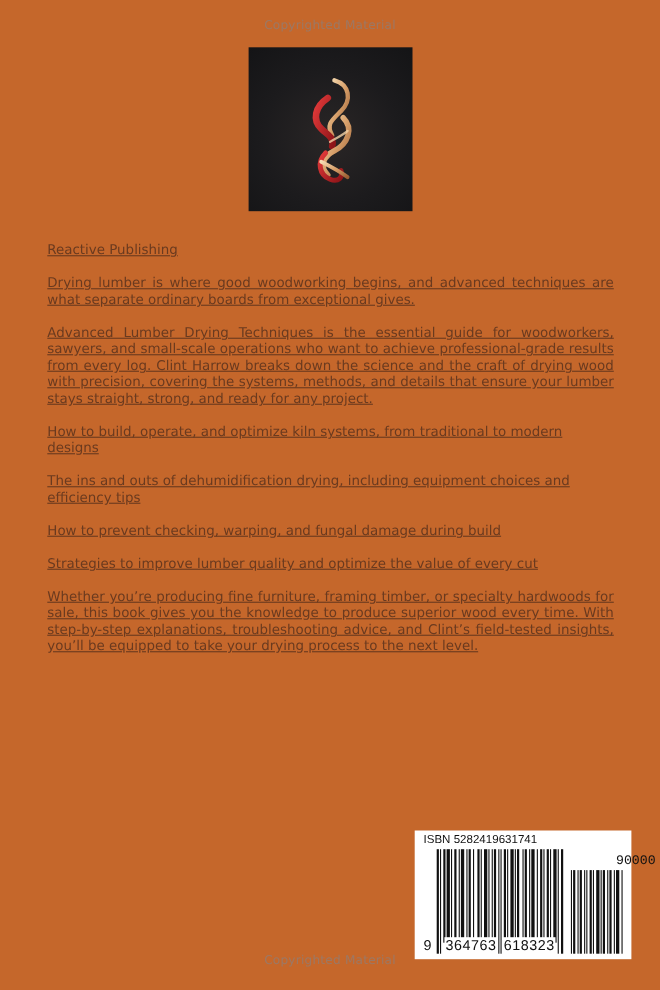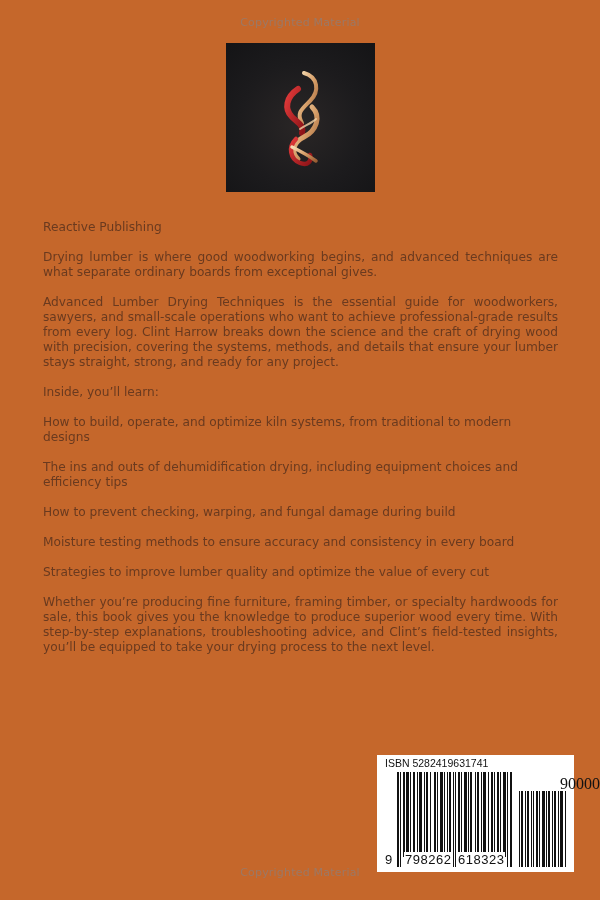--- a/index.html
+++ b/index.html
@@ -42,20 +42,21 @@
     }
 
     .content {
       position: absolute;
       left: 43px;
       top: 220px;
       width: 515px;
       color: #6A3A1F;
       font-size: 12.2px;
       line-height: 15px;
+      text-decoration: underline;
     }
     .content p {
       margin: 0;
     }
     .publisher { margin-bottom: 15px !important; }
     .para { text-align: justify; margin-bottom: 15px !important; }
     .intro-lead { margin-bottom: 15px !important; }
     .list-item { margin-bottom: 15px !important; }
 
     .barcode-box {
@@ -71,22 +72,22 @@
       left: 8px;
       top: 2px;
       font-family: "Liberation Sans", sans-serif;
       font-size: 10.5px;
       color: #111;
     }
     .price-label {
       position: absolute;
       left: 147px;
       top: 20px;
-      font-family: Liberation Serif, serif;
-      font-size: 16px;
+      font-family: Liberation Mono, monospace;
+      font-size: 12px;
       color: #111;
       margin-left: 36px;
     }
     .barcode-digits {
       position: absolute;
       top: 97px;
       font-family: "Liberation Sans", sans-serif;
       font-size: 13px;
       color: #111;
       background: #fff;
@@ -131,26 +132,24 @@
 
     <path d="M66 104 C74 108 82 112 90 118" fill="none" stroke="url(#gold)" stroke-width="3.5" stroke-linecap="round"></path>
     <path d="M74 86 C80 82 86 80 90 76" fill="none" stroke="#F2D3A8" stroke-width="2" stroke-linecap="round" opacity="0.8"></path>
   </svg>
 </div>
 
 <div class="content">
   <p class="publisher">Reactive Publishing</p>
   <p class="para">Drying lumber is where good woodworking begins, and advanced techniques are what separate ordinary boards from exceptional gives.</p>
   <p class="para">Advanced Lumber Drying Techniques is the essential guide for woodworkers, sawyers, and small-scale operations who want to achieve professional-grade results from every log. Clint Harrow breaks down the science and the craft of drying wood with precision, covering the systems, methods, and details that ensure your lumber stays straight, strong, and ready for any project.</p>
-  <p class="intro-lead">Inside, you’ll learn:</p>
   <div>
     <p class="list-item">How to build, operate, and optimize kiln systems, from traditional to modern designs</p>
     <p class="list-item">The ins and outs of dehumidification drying, including equipment choices and efficiency tips</p>
     <p class="list-item">How to prevent checking, warping, and fungal damage during build</p>
-    <p class="list-item">Moisture testing methods to ensure accuracy and consistency in every board</p>
     <p class="list-item">Strategies to improve lumber quality and optimize the value of every cut</p>
   </div>
   <p class="para">Whether you’re producing fine furniture, framing timber, or specialty hardwoods for sale, this book gives you the knowledge to produce superior wood every time. With step-by-step explanations, troubleshooting advice, and Clint’s field-tested insights, you’ll be equipped to take your drying process to the next level.</p>
 </div>
 
 <div class="barcode-box">
   <div class="isbn-label">ISBN 5282419631741</div>
   <div class="price-label">90000</div>
 
   <div class="bars" style="left:20px; top:17px; height:95px;">
@@ -205,17 +204,17 @@
     <span style="width:1px;height:76px;margin-right:1px"></span>
     <span style="width:2px;height:76px;margin-right:2px"></span>
     <span style="width:1px;height:76px;margin-right:1px"></span>
     <span style="width:2px;height:76px;margin-right:2px"></span>
     <span style="width:1px;height:76px;margin-right:1px"></span>
     <span style="width:3px;height:76px;margin-right:2px"></span>
     <span style="width:1px;height:76px"></span>
   </div>
 
   <div class="barcode-digits" style="left:7px;">9</div>
-  <div class="barcode-digits" style="left:27px; letter-spacing:0.5px;">798262</div>
+  <div class="barcode-digits" style="left:27px; letter-spacing:0.5px;">364763</div>
   <div class="barcode-digits" style="left:80px; letter-spacing:0.5px;">618323</div>
 </div>
 
 <div class="watermark bottom">Copyrighted Material</div>
 
 </body></html>

